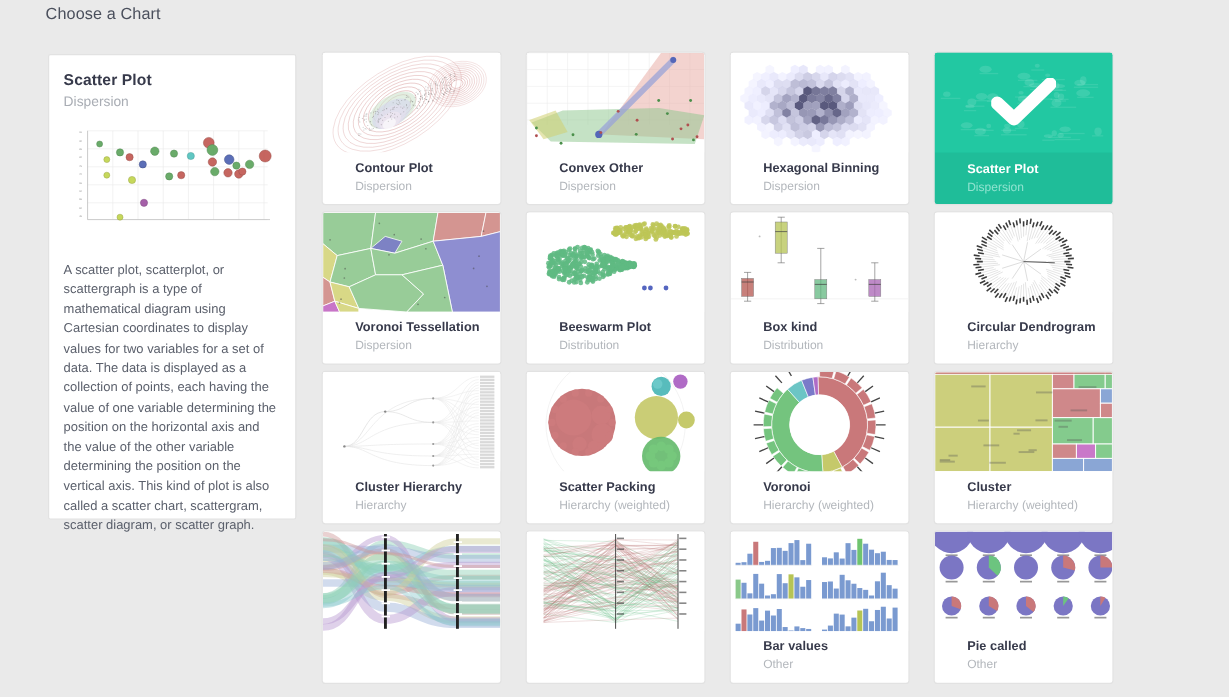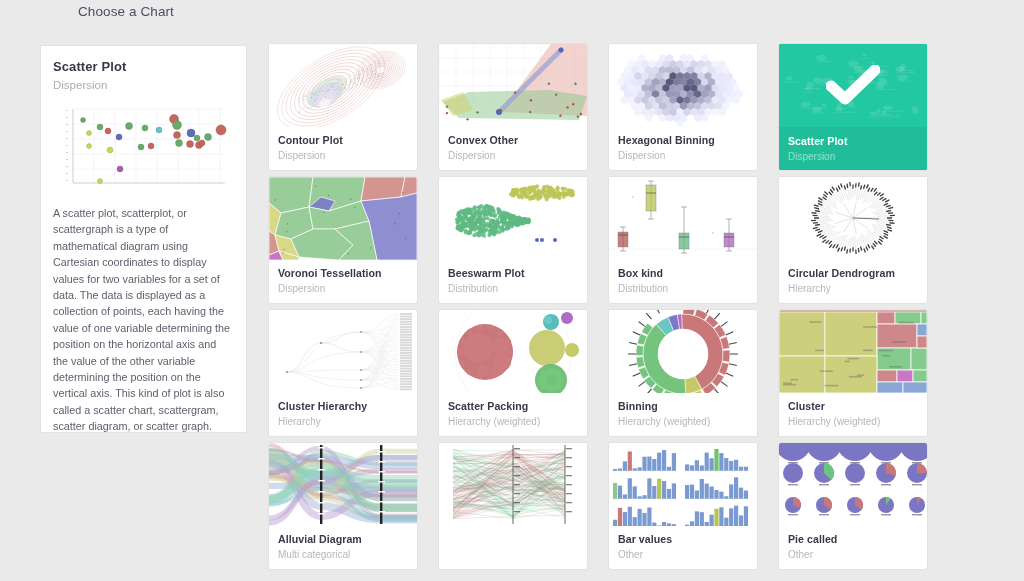--- a/index.html
+++ b/index.html
@@ -8,21 +8,20 @@
     background: #eaeaea;
     font-family: "Liberation Sans", sans-serif;
     overflow: hidden;
   }
   #page-title {
     position: absolute;
     left: 38px; top: 4px;
     font-size: 13.5px;
     color: #4a4f5c;
     letter-spacing: .1px;
-    margin-left: 40px;
   }
 
   
   #detail-panel {
     position: absolute;
     left: 40px; top: 45px;
     width: 207px; height: 388px;
     background: #fff;
     border: 1px solid #e2e2e2;
     border-radius: 2px;
@@ -32,21 +31,21 @@
     font-size: 13px; font-weight: bold; color: #36394a;
     letter-spacing: .1px;
   }
   #detail-subtitle {
     font-size: 11.5px; color: #a9adb4; margin-top: 5px;
   }
   #detail-thumb {
     margin-top: 12px; width: 183px; height: 88px; background: #fff;
   }
   #detail-desc {
-    margin-top: 14px;
+    margin-top: 26px;
     font-size: 10.8px; line-height: 1.52; color: #5a5f6b;
   }
 
   
   #grid {
     position: absolute;
     left: 269px; top: 44px;
     width: 658px;
     display: grid;
     grid-template-columns: repeat(4, 148px);
@@ -60,21 +59,21 @@
     cursor: pointer;
     box-shadow: 0 0 0 1px rgba(0,0,0,0.03);
   }
   .card-thumb {
     width: 148px; height: 83px;
     background: #fff;
     position: relative;
     overflow: hidden;
   }
   .card-thumb svg { display: block; }
-  .card-body { padding: 7px 9px 0 9px; }
+  .card-body { padding: 7px 9px 0 27px; }
   .card-title {
     font-size: 10.6px; font-weight: bold; color: #36394a;
     letter-spacing: .05px; white-space: nowrap;
   }
   .card-sub {
     font-size: 10px; color: #b3b7bc; margin-top: 4px; white-space: nowrap;
   }
   .card.selected { background: #20c49f; }
   .card.selected .card-thumb { background: #22c8a2; }
   .card.selected .card-body { background: #1fbd99; padding-top: 8px; height: 43px; }
@@ -1772,21 +1771,21 @@
           <line x1="88.52379873562252" y1="-0.6996562658722212" x2="90.9959346906221" y2="-8.30810839623345" stroke="#444" stroke-width="1.1"></line>
           <line x1="97.5" y1="3.296806022131385" x2="101.5" y2="-3.631397208144122" stroke="#444" stroke-width="1.1"></line>
           <line x1="105.44913849886632" y1="9.072193202562453" x2="110.80218334973718" y2="3.1270345987433004" stroke="#444" stroke-width="1.1"></line>
           <line x1="112.02379873562253" y1="16.374093142253752" x2="118.49593469062211" y2="11.671811123913969" stroke="#444" stroke-width="1.1"></line>
           <line x1="116.93663650920224" y1="24.883377775437392" x2="124.24500017034305" y2="21.62948463083099" stroke="#444" stroke-width="1.1"></line>
           <line x1="119.97293723448885" y1="34.228150531565284" x2="127.7981180403593" y2="32.56485700502321" stroke="#444" stroke-width="1.1"></line>
           <circle cx="74" cy="44" r="25" fill="#fff"></circle>
         </svg>
       </div>
       <div class="card-body">
-        <div class="card-title">Binning</div>
+        <div class="card-title">Voronoi</div>
         <div class="card-sub">Hierarchy (weighted)</div>
       </div>
     </div>
     <div class="card">
       <div class="card-thumb">
         <svg width="148" height="83" viewBox="0 0 148 83">
           <rect x="0" y="0" width="46" height="46" fill="#c5c96a" stroke="#fff" stroke-width=".8" opacity=".88"></rect>
           <rect x="46" y="0" width="52" height="46" fill="#c5c96a" stroke="#fff" stroke-width=".8" opacity=".88"></rect>
           <rect x="98" y="0" width="18" height="14" fill="#c9787a" stroke="#fff" stroke-width=".8" opacity=".88"></rect>
           <rect x="116" y="0" width="26" height="14" fill="#74c47e" stroke="#fff" stroke-width=".8" opacity=".88"></rect>
@@ -1869,24 +1868,20 @@
           <rect x="49" y="59" width="7" height="1.5" fill="#fff"></rect>
           <rect x="49" y="70" width="7" height="1.5" fill="#fff"></rect>
           <rect x="109" y="8" width="7" height="1.5" fill="#fff"></rect>
           <rect x="109" y="18" width="7" height="1.5" fill="#fff"></rect>
           <rect x="109" y="28" width="7" height="1.5" fill="#fff"></rect>
           <rect x="109" y="38" width="7" height="1.5" fill="#fff"></rect>
           <rect x="109" y="48" width="7" height="1.5" fill="#fff"></rect>
           <rect x="109" y="58" width="7" height="1.5" fill="#fff"></rect>
           <rect x="109" y="68" width="7" height="1.5" fill="#fff"></rect>
         </svg>
-      </div>
-      <div class="card-body">
-        <div class="card-title">Alluvial Diagram</div>
-        <div class="card-sub">Multi categorical</div>
       </div>
     </div>
     <div class="card">
       <div class="card-thumb">
         <svg width="148" height="83" viewBox="0 0 148 83">
           <rect width="148" height="83" fill="#fff"></rect>
           <path d="M14,6.009313379418717 L74,22.52996789036783 L126,65.17033341208955" fill="none" stroke="#5fba82" stroke-width=".55" opacity=".32"></path>
           <path d="M14,61.79365698890465 L74,9.993012520481372 L126,56.561431730427515" fill="none" stroke="#b5706e" stroke-width=".55" opacity=".32"></path>
           <path d="M14,61.98309329523849 L74,43.84901307329955 L126,44.36272294556849" fill="none" stroke="#b5706e" stroke-width=".55" opacity=".32"></path>
           <path d="M14,68.28454616958487 L74,42.36747221293276 L126,64.10548276086593" fill="none" stroke="#b5706e" stroke-width=".55" opacity=".32"></path>

